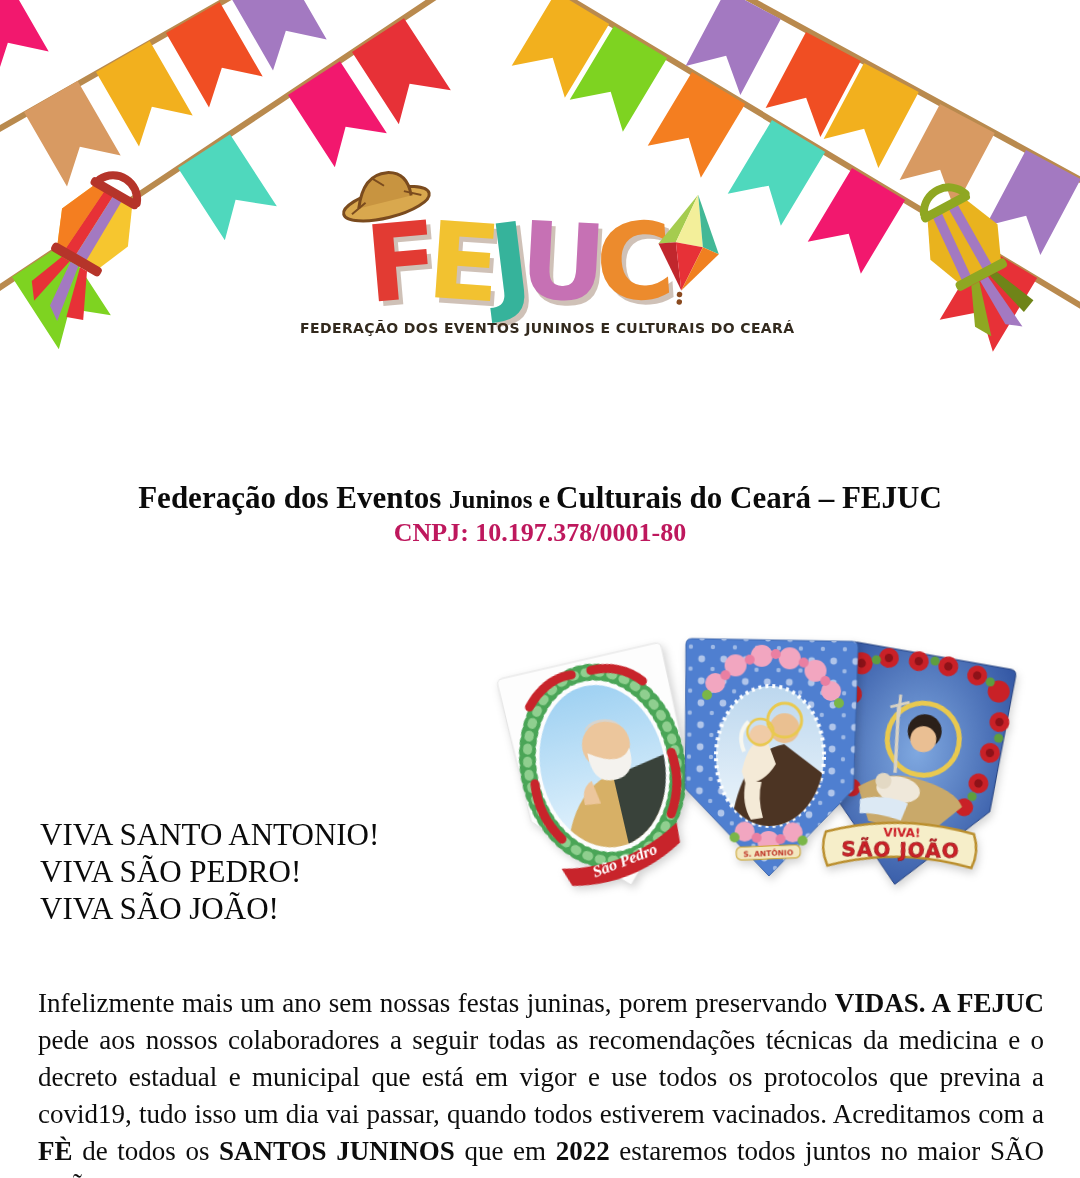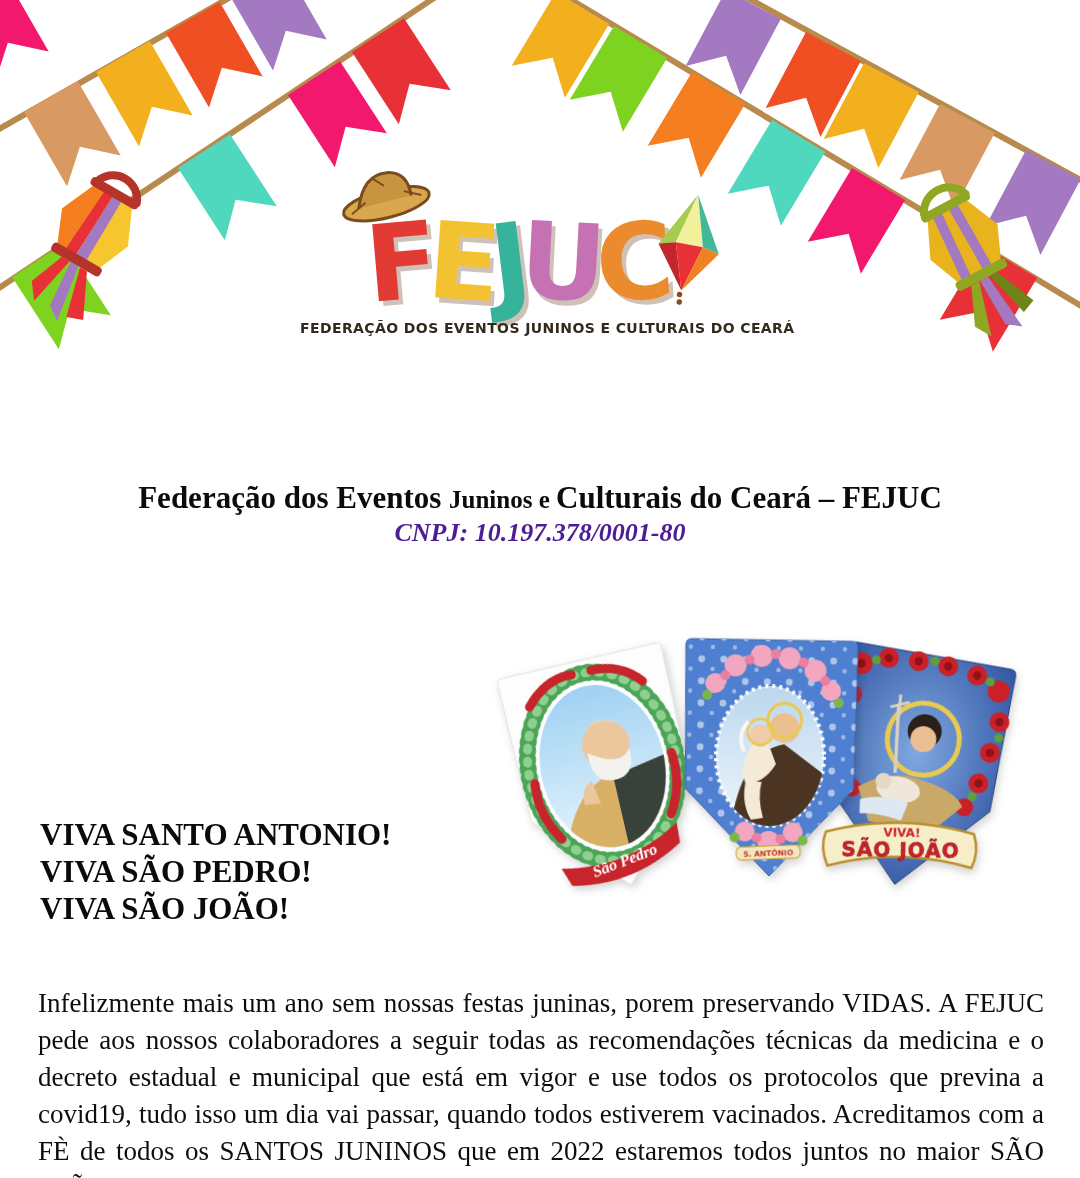--- a/index.html
+++ b/index.html
@@ -18,36 +18,36 @@
                 text-shadow:4px 5px 0 rgba(95,50,15,.30);}
   .straw-hat{position:absolute;left:28px;top:-26px;z-index:3;}
   .logo-balloon{margin-left:-2px;margin-bottom:6px;}
   .logo-subtitle{margin-top:4px;font-family:"DejaVu Sans",sans-serif;font-weight:700;
                  font-size:14px;letter-spacing:.4px;color:#332a1e;white-space:nowrap;}
 
   
   .org-heading{position:absolute;left:0;top:480px;width:1080px;text-align:center;}
   .org-name{font-weight:bold;font-size:31px;line-height:1.15;color:#0b0b0b;}
   .org-name .sm{font-size:25px;}
-  .org-cnpj{margin-top:2px;font-weight:bold;font-size:26px;color:#4c1d95;font-style:italic;}
+  .org-cnpj{margin-top:2px;font-weight:bold;font-size:26px;color:#be185d;}
 
   
   .saints{position:absolute;left:512px;top:634px;width:492px;height:252px;}
   .saint-card{position:absolute;filter:drop-shadow(2px 4px 4px rgba(0,0,0,.18));}
   .saint-card.c1{left:-4px;top:16px;transform:rotate(-13deg);z-index:1;}
   .saint-card.c2{left:160px;top:-2px;transform:rotate(1deg);z-index:2;}
   .saint-card.c3{left:306px;top:12px;transform:rotate(10deg);z-index:1;}
 
   
-  .viva{position:absolute;left:40px;top:816px;font-weight:bold;font-size:31px;line-height:37px;color:#0b0b0b;}
+  .viva{position:absolute;left:40px;top:816px;font-weight:normal;font-size:31px;line-height:37px;color:#0b0b0b;}
 
   
   .announcement{position:absolute;left:38px;top:958px;width:1006px;
                 font-size:27px;line-height:37px;text-align:justify;color:#0d0d0d;}
-  .announcement .b{font-weight:normal;}
+  .announcement .b{font-weight:bold;}
 </style>
 </head>
 <body>
 
 <div class="page">
 
   <svg class="bunting" viewBox="0 0 1080 440" xmlns="http://www.w3.org/2000/svg">
     <defs>
       <path id="flagShape" d="M0,0 H62 V86 L31,58 L0,86 Z"></path>
     </defs>

